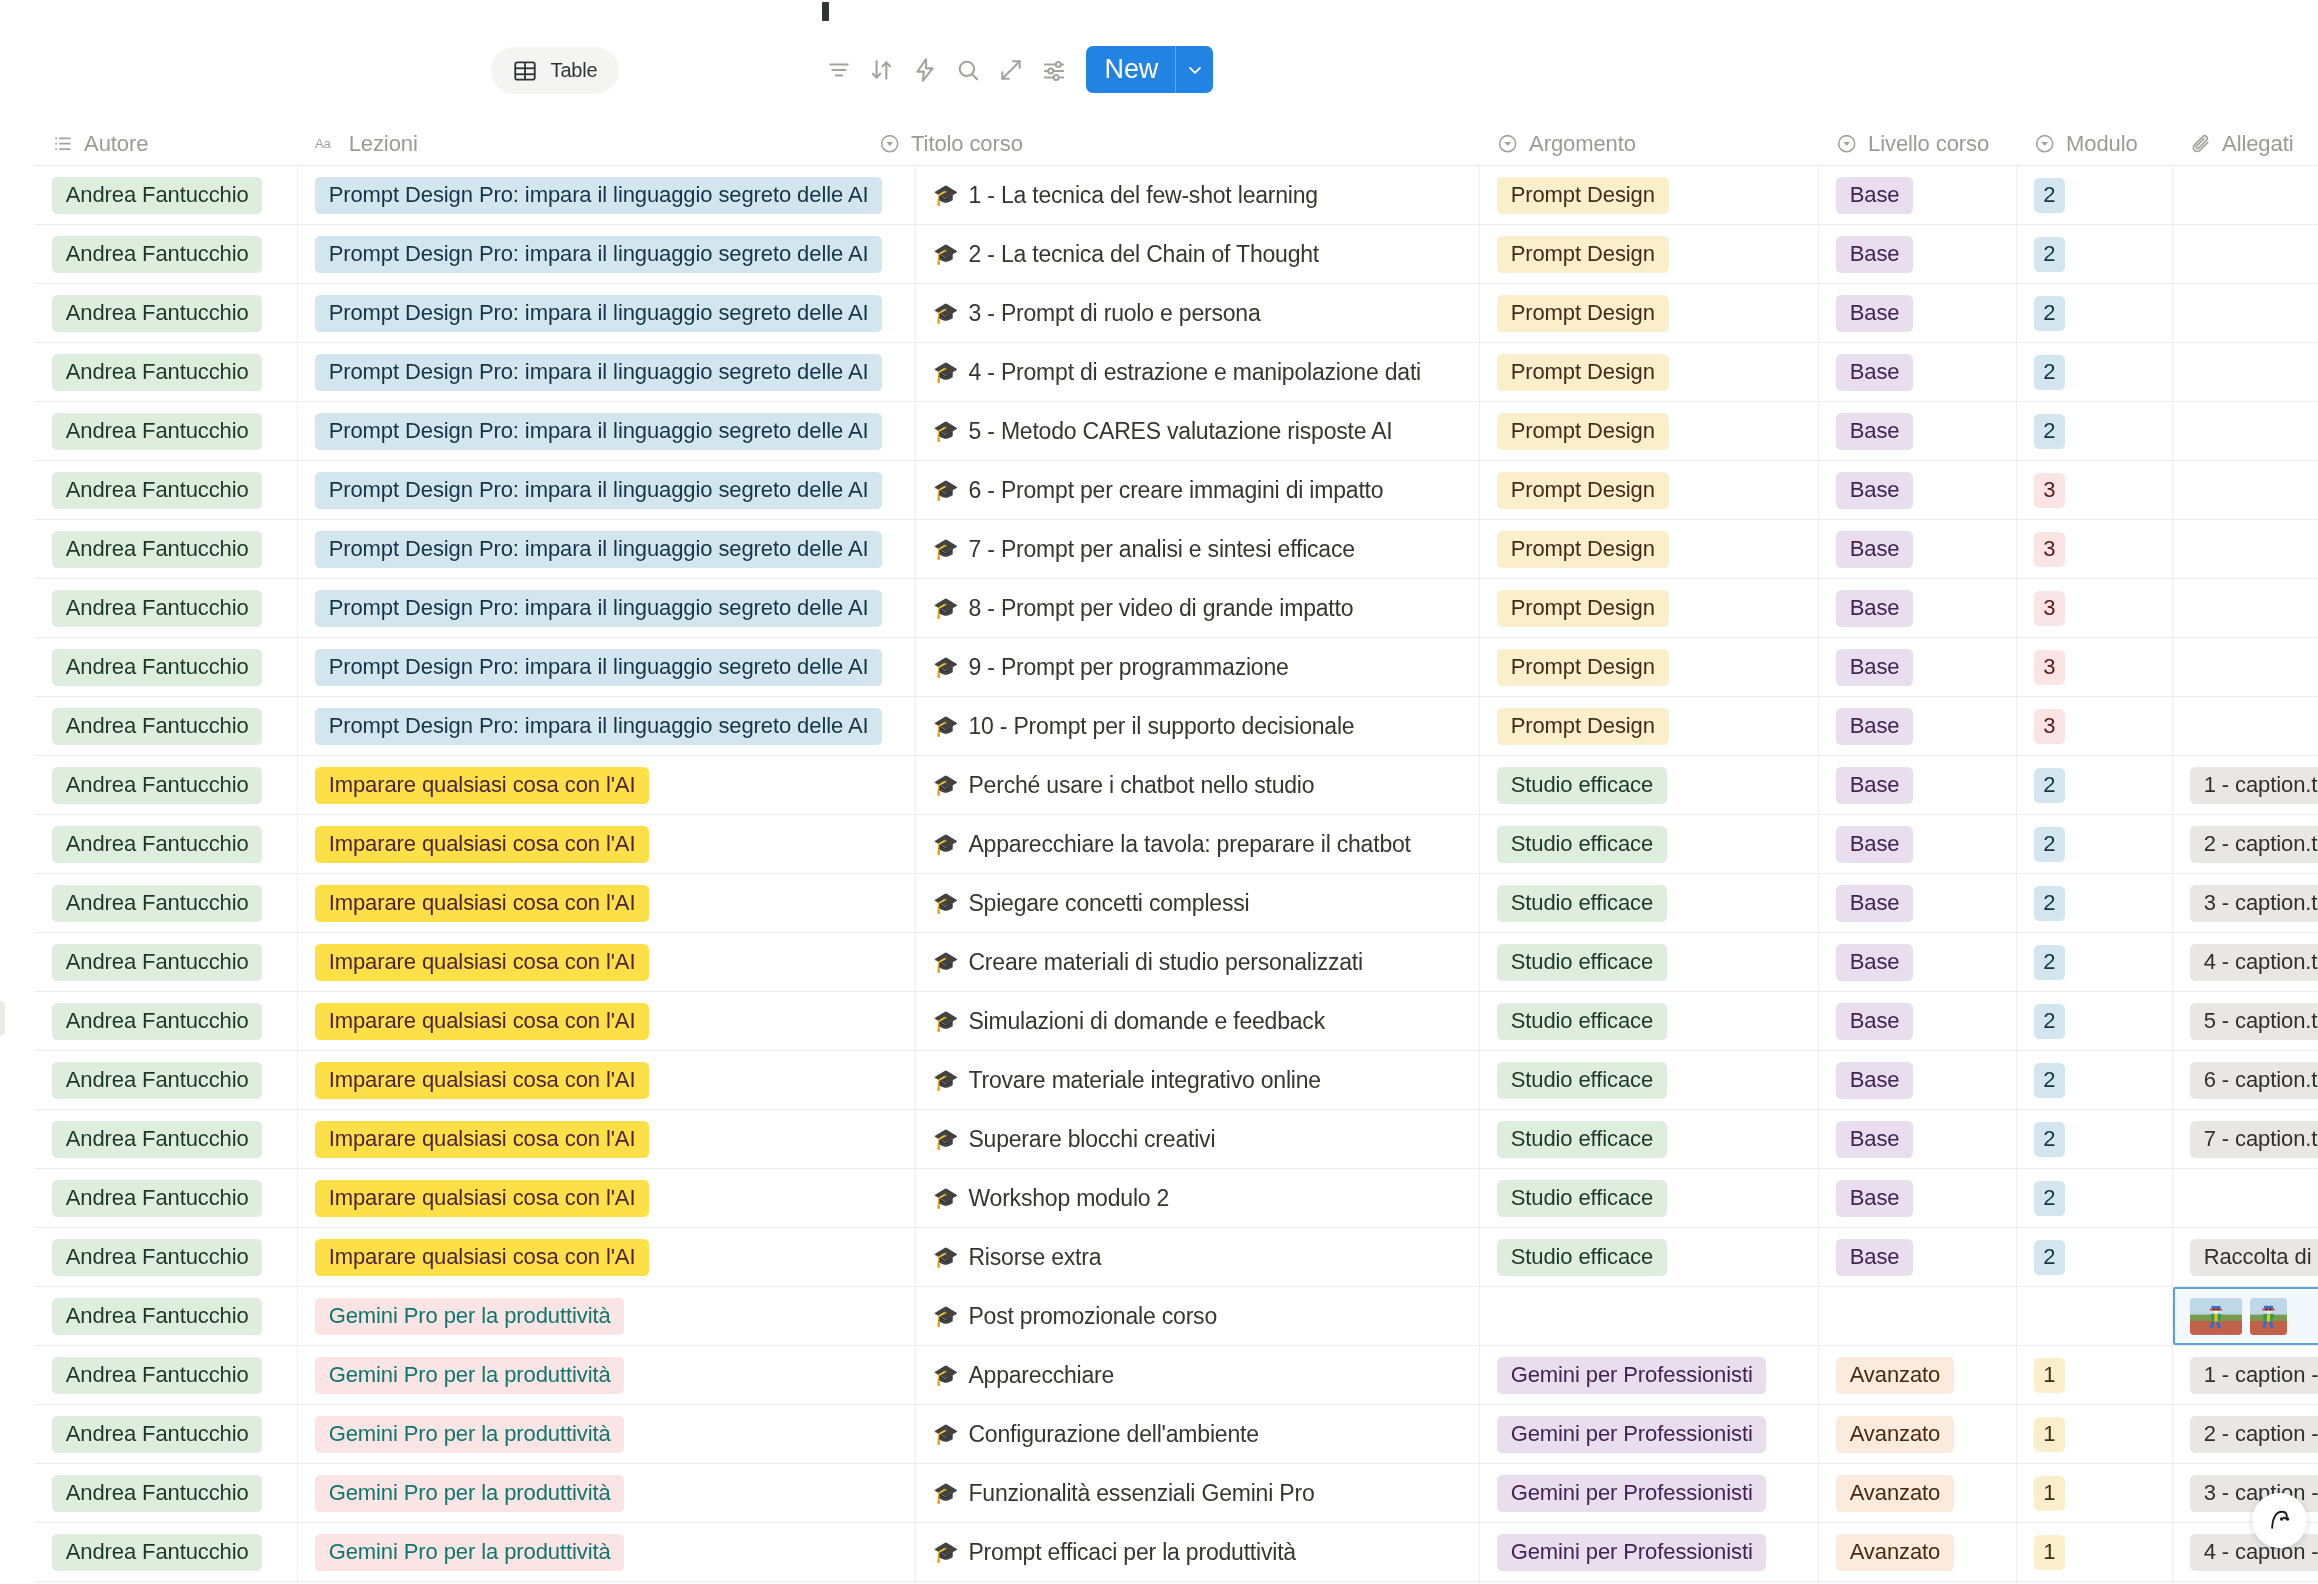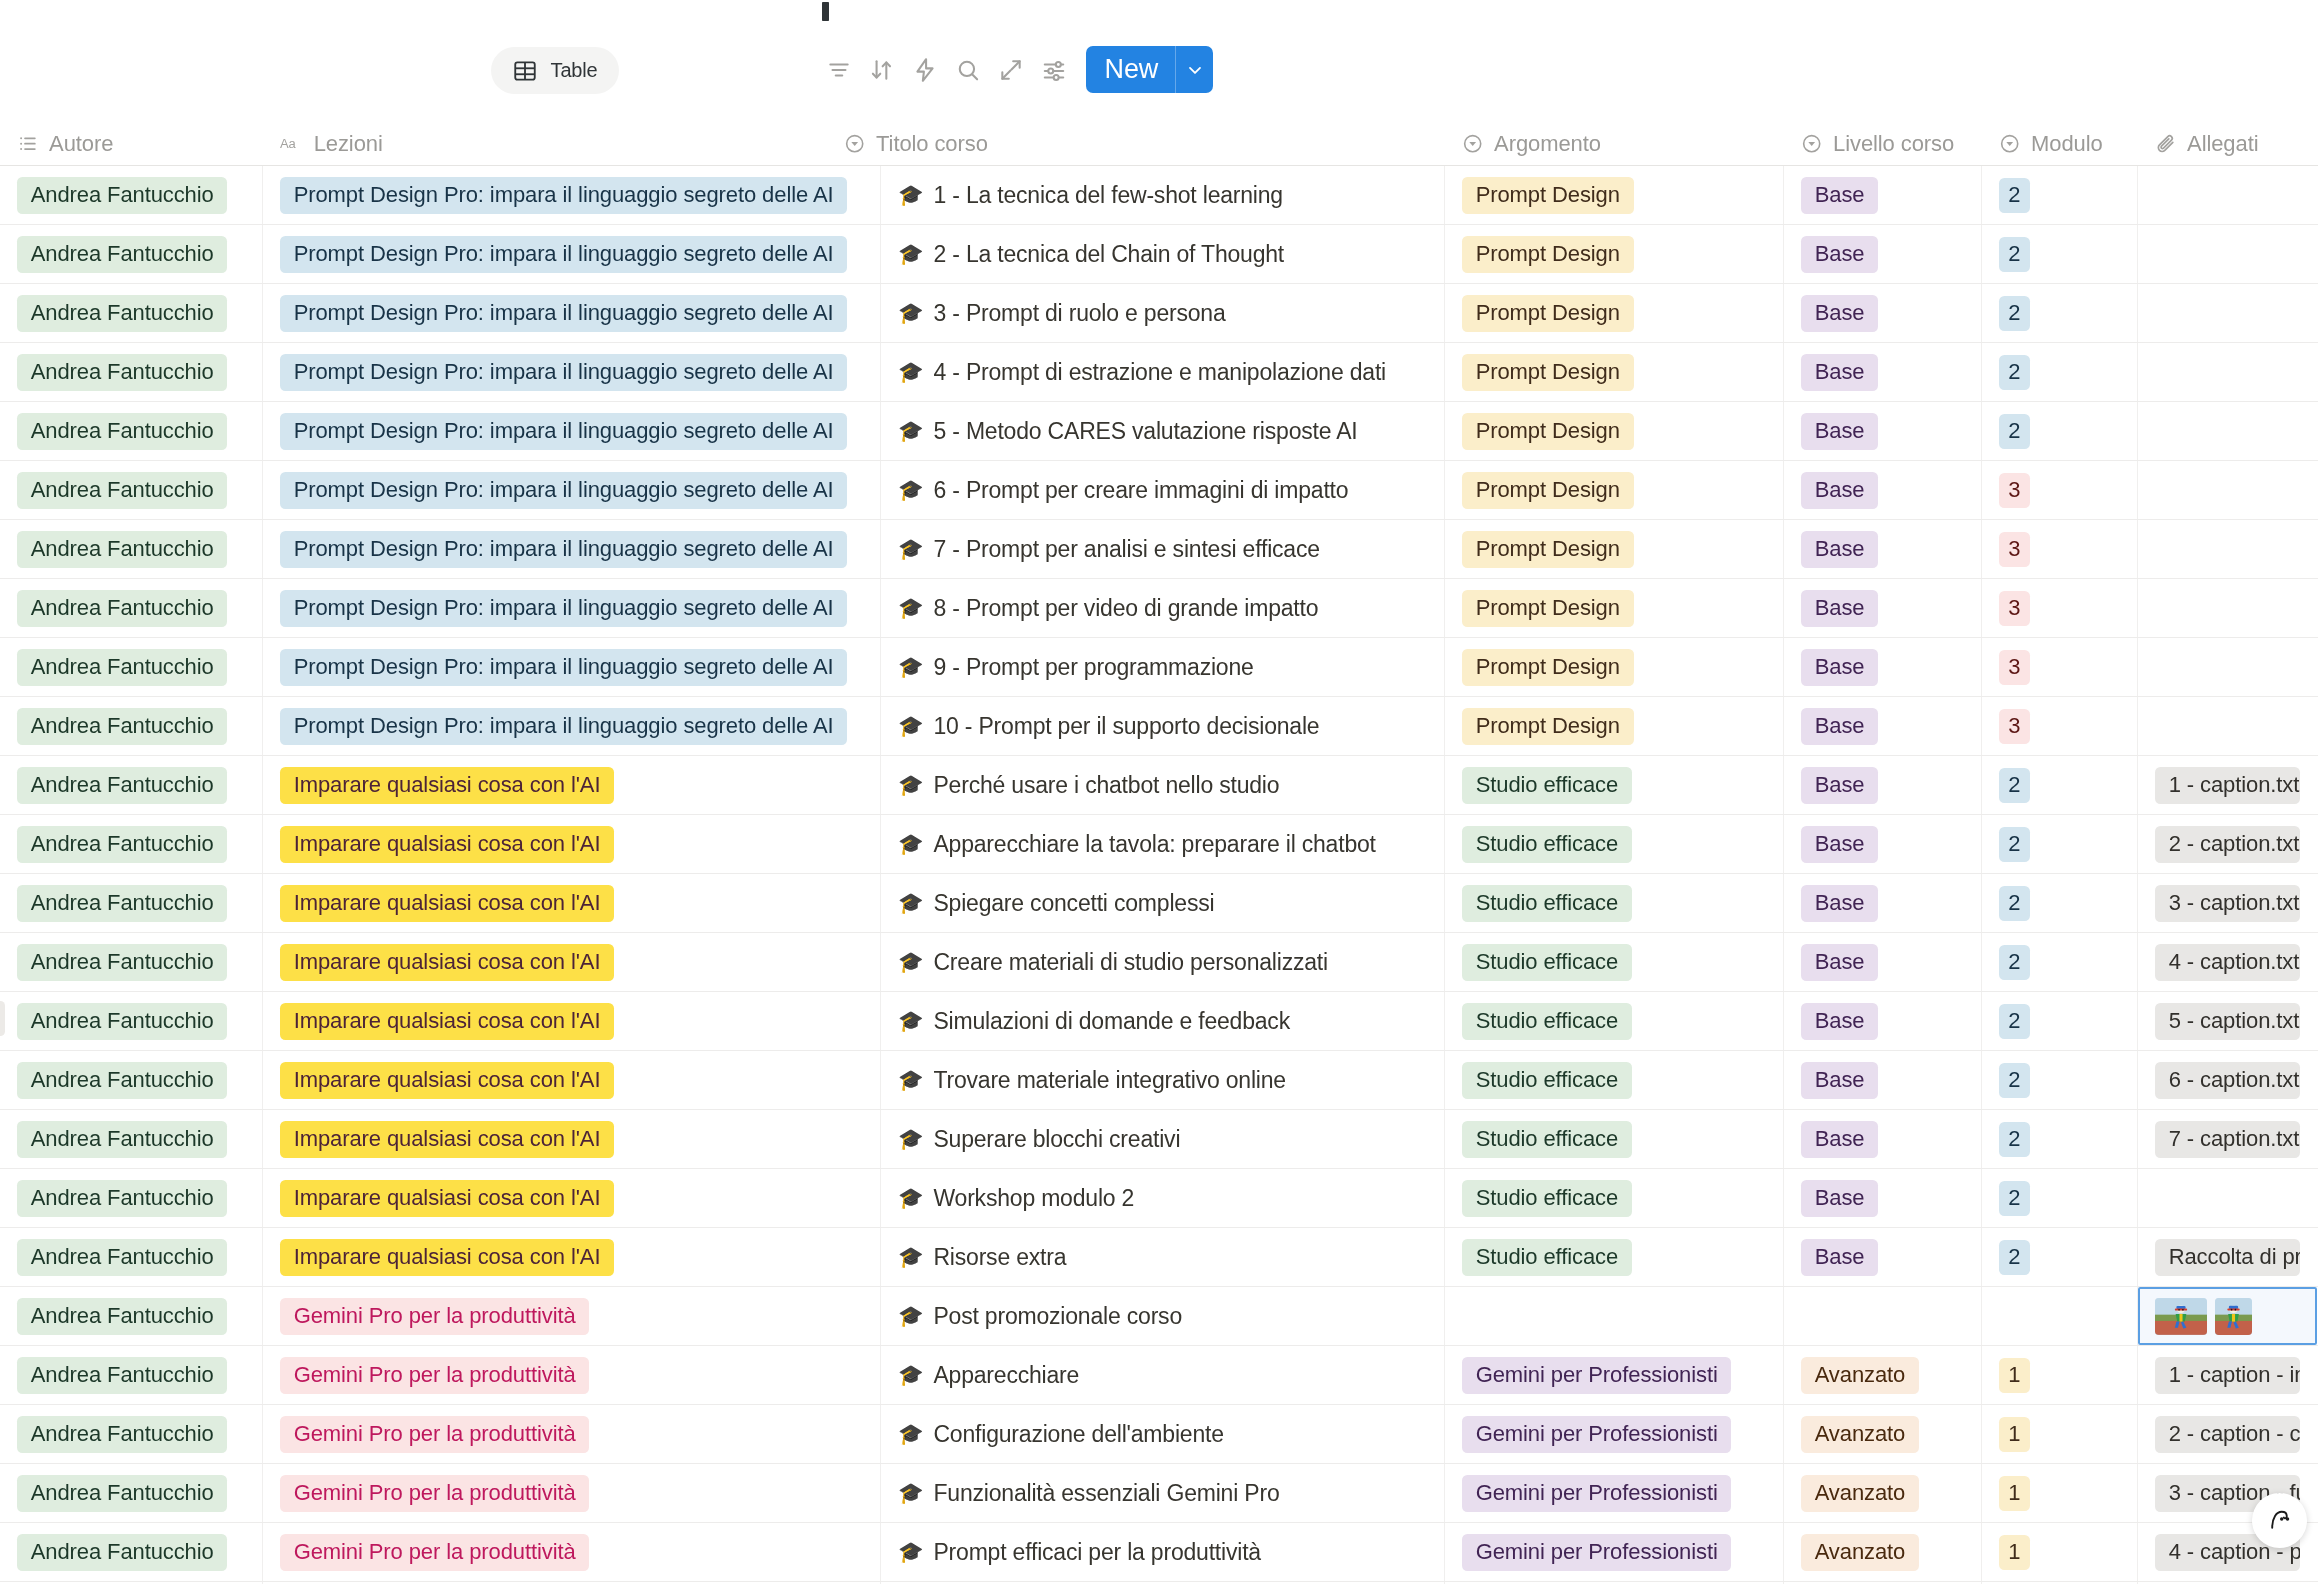--- a/index.html
+++ b/index.html
@@ -127,21 +127,21 @@
     font-size: 22px;
     letter-spacing: -0.1px;
     white-space: nowrap;
     overflow: hidden;
     text-overflow: ellipsis;
     max-width: 100%;
   }
   .chip-green  { background:#dfeddf; color:#1c3829; }
   .chip-blue   { background:#d3e5ef; color:#183347; }
   .chip-pink   { background:#fde047; color:#4c2337; }
-  .chip-red    { background:#fbe4e4; color:#be185d; }
+  .chip-red    { background:#fbe4e4; color:#0f766e; }
   .chip-yellow { background:#fbeeca; color:#402c1b; }
   .chip-purple { background:#e8deee; color:#412454; }
   .chip-orange { background:#faebdd; color:#49290e; }
   .chip-gray   { background:#e8e7e5; color:#32302c; }
 
   .num-chip {
     display:inline-flex; align-items:center; justify-content:center;
     min-width: 29px; height: 35px;
     padding: 0 9.2px;
     border-radius: 5.3px;
@@ -187,21 +187,21 @@
     position: absolute;
     right: 12.2px; top: 1493px;
     width: 55px; height: 55px;
     border-radius: 50%;
     background: #ffffff;
     box-shadow: 0 1.5px 7.6px rgba(0,0,0,0.16);
     display:flex; align-items:center; justify-content:center;
     z-index: 40;
     cursor: pointer;
   }
-  .clip { overflow: hidden; }
+  .clip { overflow: hidden; padding-left: 35px; }
 </style>
 </head>
 <body>
 
 <div id="app">
 
   <div class="topbar">
 
     <div class="caret-marker"></div>
 

